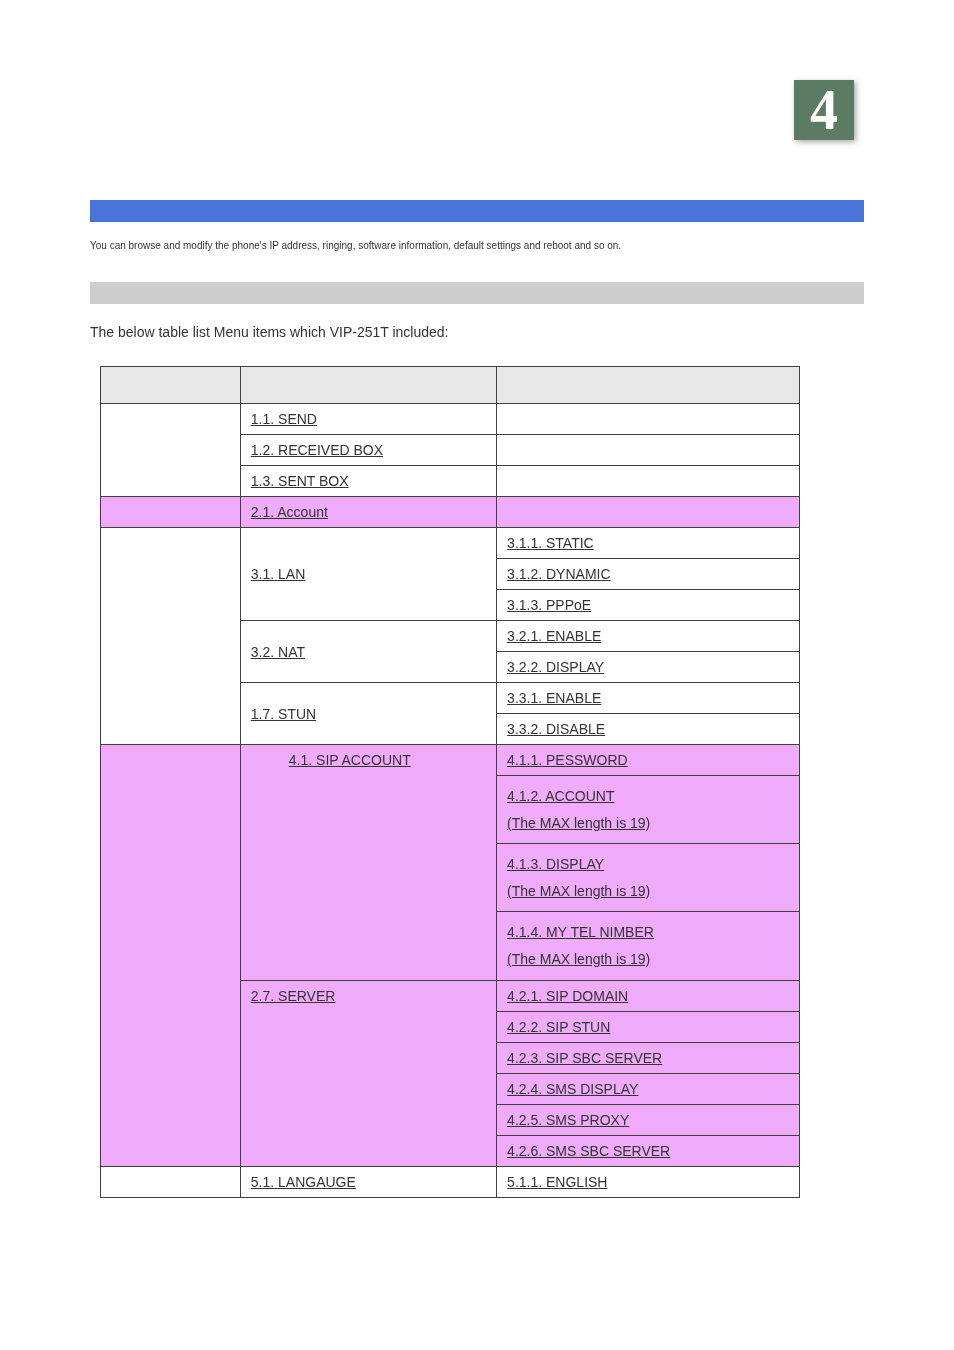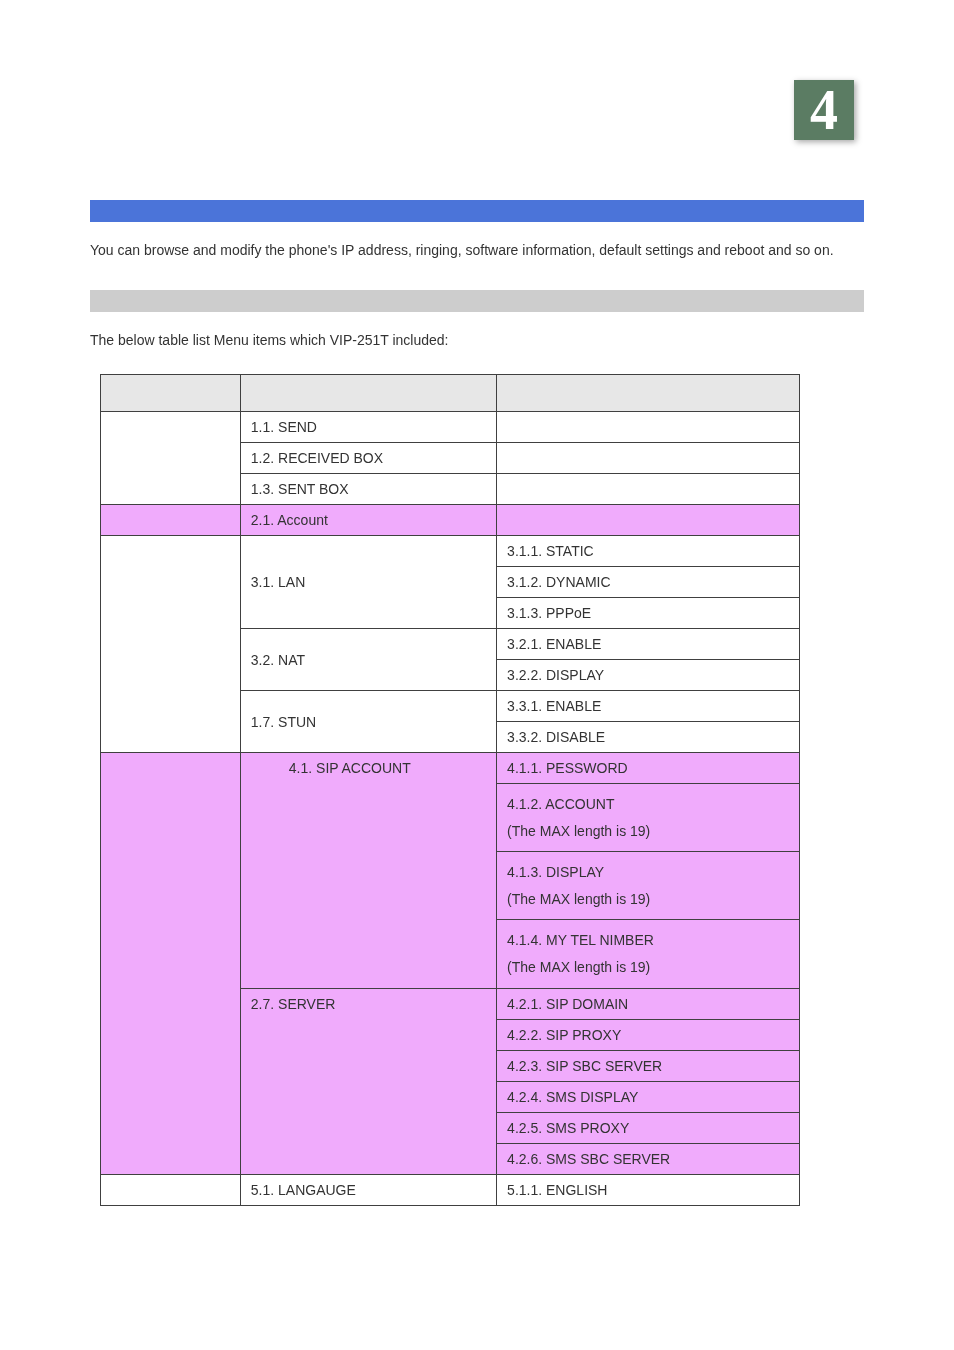--- a/index.html
+++ b/index.html
@@ -36,21 +36,21 @@
     justify-content: center;
   }
   .band-blue {
     background: #4b74d9;
     height: 22px;
     width: 100%;
     margin-top: 120px;
     margin-bottom: 14px;
   }
   .intro {
-    font-size: 14px;
+    font-size: 10px;
     line-height: 2.0;
     margin-bottom: 26px;
   }
   .band-gray {
     background: #cdcdcd;
     height: 22px;
     width: 100%;
     margin-bottom: 8px;
   }
   .subtext {
@@ -62,20 +62,21 @@
     border-collapse: collapse;
     width: 700px;
     margin-left: 10px;
   }
   table.menu td, table.menu th {
     border: 1px solid #404040;
     font-size: 14px;
     padding: 7px 10px;
     text-align: left;
     vertical-align: middle;
+    text-decoration: underline;
   }
   table.menu th {
     background: #e7e7e7;
     height: 22px;
   }
   .col-a { width: 120px; }
   .col-b { width: 220px; }
   .col-c { width: 260px; }
   .row-tint td { background: #f0abfc; }
   td.multiline { line-height: 1.9; }
@@ -182,21 +183,21 @@
           <span>4.1.4. MY TEL NIMBER</span><br>
           <span>(The MAX length is 19)</span>
         </td>
       </tr>
 
       <tr class="row-tint">
         <td rowspan="6" style="vertical-align:top;">2.7. SERVER</td>
         <td>4.2.1. SIP DOMAIN</td>
       </tr>
       <tr class="row-tint">
-        <td>4.2.2. SIP PROXY</td>
+        <td>4.2.2. SIP STUN</td>
       </tr>
       <tr class="row-tint">
         <td>4.2.3. SIP SBC SERVER</td>
       </tr>
       <tr class="row-tint">
         <td>4.2.4. SMS DISPLAY</td>
       </tr>
       <tr class="row-tint">
         <td>4.2.5. SMS PROXY</td>
       </tr>

